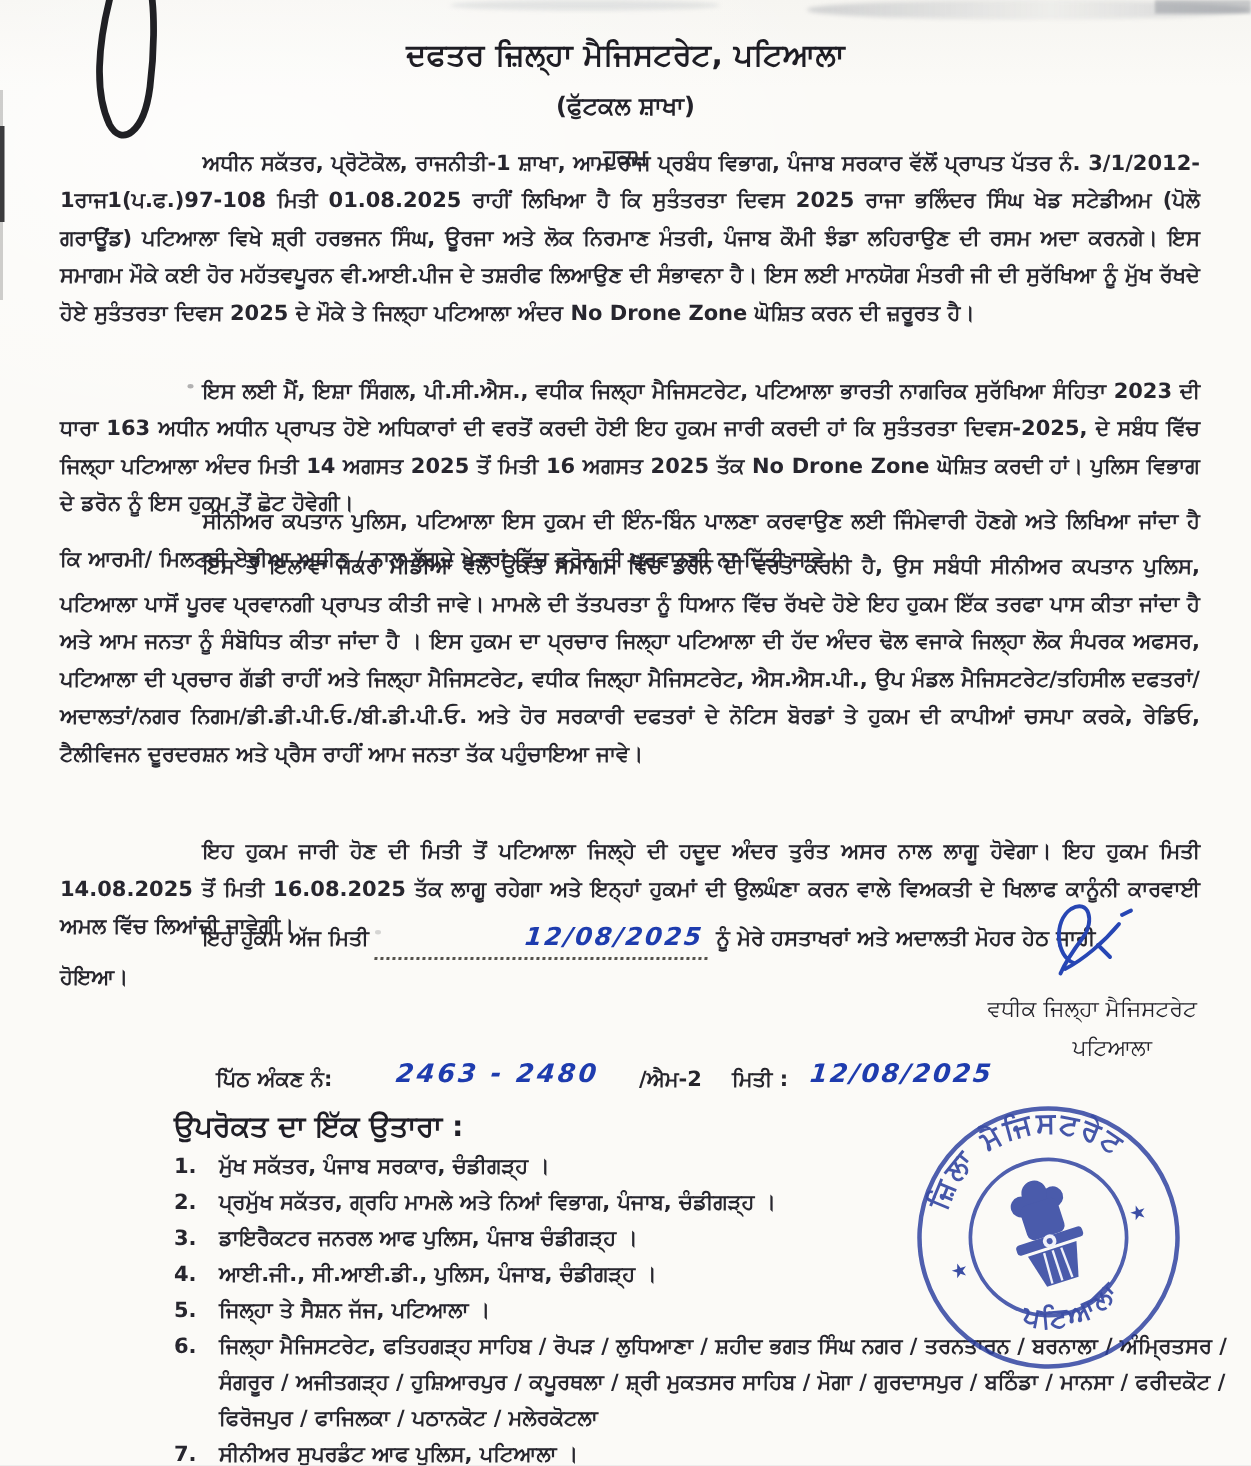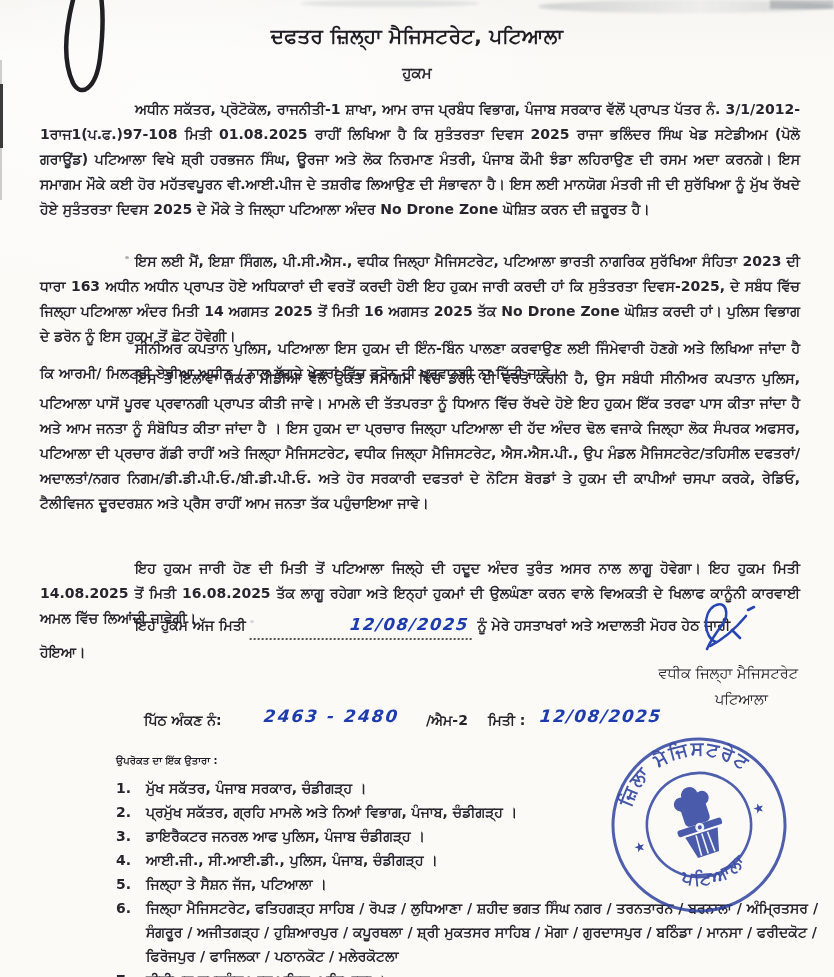--- a/index.html
+++ b/index.html
@@ -59,21 +59,21 @@
   
   .endorsement{position:absolute;left:116px;top:706px;width:710px;height:32px;font-size:14px;font-weight:600;}
   .endorsement .e-label{position:absolute;left:28px;top:6px;}
   .endorsement .e-number{position:absolute;left:148px;top:0;font-size:17px;letter-spacing:2px;}
   .endorsement .e-suffix{position:absolute;left:310px;top:6px;font-weight:600;}
   .endorsement .e-date-label{position:absolute;left:372px;top:6px;}
   .endorsement .e-date{position:absolute;left:424px;top:0;font-size:17px;}
 
   
   .distribution{position:absolute;left:116px;top:738px;width:706px;}
-  .dist-heading{font-size:10px;font-weight:bold;line-height:26px;margin:10px 0 2px;color:#1f1e26;}
+  .dist-heading{font-size:19px;font-weight:bold;line-height:26px;margin:0 0 2px;color:#1f1e26;}
   .dist-item{display:flex;font-size:14px;font-weight:600;line-height:24px;color:#27262e;}
   .dist-item .num{flex:0 0 30px;}
   .dist-item .txt{flex:1;text-align:left;}
 
   
   .stamp{position:absolute;left:604px;top:730px;transform:rotate(-18deg);opacity:.92;}
 </style>
 </head>
 <body>
 
@@ -86,20 +86,21 @@
   <div class="edge-mark-soft"></div>
   <div class="speck" style="left:125px;top:256px;"></div>
   <div class="speck" style="left:250px;top:620px;opacity:.5;"></div>
 
   <svg class="paperclip" width="72" height="112" viewBox="0 0 72 112">
     <path d="M24 0 C 15 34 13 66 23 87 C 31 102 46 93 50 62 C 53 38 53 14 51 0" fill="none" stroke="#202024" stroke-width="4.5" stroke-linecap="round"></path>
   </svg>
 
   <div class="header">
     <div class="title">ਦਫਤਰ ਜ਼ਿਲ੍ਹਾ ਮੈਜਿਸਟਰੇਟ, ਪਟਿਆਲਾ</div>
+    <div class="subtitle">(ਫੁੱਟਕਲ ਸ਼ਾਖਾ)</div>
     <div class="order-heading">ਹੁਕਮ</div>
   </div>
 
   <p class="para p1">ਅਧੀਨ ਸਕੱਤਰ, ਪ੍ਰੋਟੋਕੋਲ, ਰਾਜਨੀਤੀ-1 ਸ਼ਾਖਾ, ਆਮ ਰਾਜ ਪ੍ਰਬੰਧ ਵਿਭਾਗ, ਪੰਜਾਬ ਸਰਕਾਰ ਵੱਲੋਂ ਪ੍ਰਾਪਤ ਪੱਤਰ ਨੰ. 3/1/2012-1ਰਾਜ1(ਪ.ਫ.)97-108 ਮਿਤੀ 01.08.2025 ਰਾਹੀਂ ਲਿਖਿਆ ਹੈ ਕਿ ਸੁਤੰਤਰਤਾ ਦਿਵਸ 2025 ਰਾਜਾ ਭਲਿੰਦਰ ਸਿੰਘ ਖੇਡ ਸਟੇਡੀਅਮ (ਪੋਲੋ ਗਰਾਊਂਡ) ਪਟਿਆਲਾ ਵਿਖੇ ਸ਼੍ਰੀ ਹਰਭਜਨ ਸਿੰਘ, ਊਰਜਾ ਅਤੇ ਲੋਕ ਨਿਰਮਾਣ ਮੰਤਰੀ, ਪੰਜਾਬ ਕੌਮੀ ਝੰਡਾ ਲਹਿਰਾਉਣ ਦੀ ਰਸਮ ਅਦਾ ਕਰਨਗੇ। ਇਸ ਸਮਾਗਮ ਮੌਕੇ ਕਈ ਹੋਰ ਮਹੱਤਵਪੂਰਨ ਵੀ.ਆਈ.ਪੀਜ ਦੇ ਤਸ਼ਰੀਫ ਲਿਆਉਣ ਦੀ ਸੰਭਾਵਨਾ ਹੈ। ਇਸ ਲਈ ਮਾਨਯੋਗ ਮੰਤਰੀ ਜੀ ਦੀ ਸੁਰੱਖਿਆ ਨੂੰ ਮੁੱਖ ਰੱਖਦੇ ਹੋਏ ਸੁਤੰਤਰਤਾ ਦਿਵਸ 2025 ਦੇ ਮੌਕੇ ਤੇ ਜਿਲ੍ਹਾ ਪਟਿਆਲਾ ਅੰਦਰ No Drone Zone ਘੋਸ਼ਿਤ ਕਰਨ ਦੀ ਜ਼ਰੂਰਤ ਹੈ।</p>
   <p class="para p2">ਇਸ ਲਈ ਮੈਂ, ਇਸ਼ਾ ਸਿੰਗਲ, ਪੀ.ਸੀ.ਐਸ., ਵਧੀਕ ਜਿਲ੍ਹਾ ਮੈਜਿਸਟਰੇਟ, ਪਟਿਆਲਾ ਭਾਰਤੀ ਨਾਗਰਿਕ ਸੁਰੱਖਿਆ ਸੰਹਿਤਾ 2023 ਦੀ ਧਾਰਾ 163 ਅਧੀਨ ਅਧੀਨ ਪ੍ਰਾਪਤ ਹੋਏ ਅਧਿਕਾਰਾਂ ਦੀ ਵਰਤੋਂ ਕਰਦੀ ਹੋਈ ਇਹ ਹੁਕਮ ਜਾਰੀ ਕਰਦੀ ਹਾਂ ਕਿ ਸੁਤੰਤਰਤਾ ਦਿਵਸ-2025, ਦੇ ਸਬੰਧ ਵਿੱਚ ਜਿਲ੍ਹਾ ਪਟਿਆਲਾ ਅੰਦਰ ਮਿਤੀ 14 ਅਗਸਤ 2025 ਤੋਂ ਮਿਤੀ 16 ਅਗਸਤ 2025 ਤੱਕ No Drone Zone ਘੋਸ਼ਿਤ ਕਰਦੀ ਹਾਂ। ਪੁਲਿਸ ਵਿਭਾਗ ਦੇ ਡਰੋਨ ਨੂੰ ਇਸ ਹੁਕਮ ਤੋਂ ਛੋਟ ਹੋਵੇਗੀ।</p>
   <p class="para p3">ਸੀਨੀਅਰ ਕਪਤਾਨ ਪੁਲਿਸ, ਪਟਿਆਲਾ ਇਸ ਹੁਕਮ ਦੀ ਇੰਨ-ਬਿੰਨ ਪਾਲਣਾ ਕਰਵਾਉਣ ਲਈ ਜਿੰਮੇਵਾਰੀ ਹੋਣਗੇ ਅਤੇ ਲਿਖਿਆ ਜਾਂਦਾ ਹੈ ਕਿ ਆਰਮੀ/ ਮਿਲਟਰੀ ਏਰੀਆ ਅਧੀਨ / ਨਾਲ ਲੱਗਦੇ ਖੇਤਰਾਂ ਵਿੱਚ ਡਰੋਨ ਦੀ ਪ੍ਰਵਾਨਗੀ ਨਾ ਦਿੱਤੀ ਜਾਵੇ।</p>
   <p class="para p4">ਇਸ ਤੋਂ ਇਲਾਵਾ ਜੇਕਰ ਮੀਡੀਆ ਵੱਲੋਂ ਉਕਤ ਸਮਾਗਮ ਵਿੱਚ ਡਰੋਨ ਦੀ ਵਰਤੋ ਕਰਨੀ ਹੈ, ਉਸ ਸਬੰਧੀ ਸੀਨੀਅਰ ਕਪਤਾਨ ਪੁਲਿਸ, ਪਟਿਆਲਾ ਪਾਸੋਂ ਪੂਰਵ ਪ੍ਰਵਾਨਗੀ ਪ੍ਰਾਪਤ ਕੀਤੀ ਜਾਵੇ। ਮਾਮਲੇ ਦੀ ਤੱਤਪਰਤਾ ਨੂੰ ਧਿਆਨ ਵਿੱਚ ਰੱਖਦੇ ਹੋਏ ਇਹ ਹੁਕਮ ਇੱਕ ਤਰਫਾ ਪਾਸ ਕੀਤਾ ਜਾਂਦਾ ਹੈ ਅਤੇ ਆਮ ਜਨਤਾ ਨੂੰ ਸੰਬੋਧਿਤ ਕੀਤਾ ਜਾਂਦਾ ਹੈ । ਇਸ ਹੁਕਮ ਦਾ ਪ੍ਰਚਾਰ ਜਿਲ੍ਹਾ ਪਟਿਆਲਾ ਦੀ ਹੱਦ ਅੰਦਰ ਢੋਲ ਵਜਾਕੇ ਜਿਲ੍ਹਾ ਲੋਕ ਸੰਪਰਕ ਅਫਸਰ, ਪਟਿਆਲਾ ਦੀ ਪ੍ਰਚਾਰ ਗੱਡੀ ਰਾਹੀਂ ਅਤੇ ਜਿਲ੍ਹਾ ਮੈਜਿਸਟਰੇਟ, ਵਧੀਕ ਜਿਲ੍ਹਾ ਮੈਜਿਸਟਰੇਟ, ਐਸ.ਐਸ.ਪੀ., ਉਪ ਮੰਡਲ ਮੈਜਿਸਟਰੇਟ/ਤਹਿਸੀਲ ਦਫਤਰਾਂ/ਅਦਾਲਤਾਂ/ਨਗਰ ਨਿਗਮ/ਡੀ.ਡੀ.ਪੀ.ਓ./ਬੀ.ਡੀ.ਪੀ.ਓ. ਅਤੇ ਹੋਰ ਸਰਕਾਰੀ ਦਫਤਰਾਂ ਦੇ ਨੋਟਿਸ ਬੋਰਡਾਂ ਤੇ ਹੁਕਮ ਦੀ ਕਾਪੀਆਂ ਚਸਪਾ ਕਰਕੇ, ਰੇਡਿਓ, ਟੈਲੀਵਿਜਨ ਦੂਰਦਰਸ਼ਨ ਅਤੇ ਪ੍ਰੈਸ ਰਾਹੀਂ ਆਮ ਜਨਤਾ ਤੱਕ ਪਹੁੰਚਾਇਆ ਜਾਵੇ।</p>
   <p class="para p5">ਇਹ ਹੁਕਮ ਜਾਰੀ ਹੋਣ ਦੀ ਮਿਤੀ ਤੋਂ ਪਟਿਆਲਾ ਜਿਲ੍ਹੇ ਦੀ ਹਦੂਦ ਅੰਦਰ ਤੁਰੰਤ ਅਸਰ ਨਾਲ ਲਾਗੂ ਹੋਵੇਗਾ। ਇਹ ਹੁਕਮ ਮਿਤੀ 14.08.2025 ਤੋਂ ਮਿਤੀ 16.08.2025 ਤੱਕ ਲਾਗੂ ਰਹੇਗਾ ਅਤੇ ਇਨ੍ਹਾਂ ਹੁਕਮਾਂ ਦੀ ਉਲਘੰਣਾ ਕਰਨ ਵਾਲੇ ਵਿਅਕਤੀ ਦੇ ਖਿਲਾਫ ਕਾਨੂੰਨੀ ਕਾਰਵਾਈ ਅਮਲ ਵਿੱਚ ਲਿਆਂਦੀ ਜਾਵੇਗੀ।</p>
 
   <div class="issue-line"><span>ਇਹ ਹੁਕਮ ਅੱਜ ਮਿਤੀ </span><span class="hand dotted">12/08/2025</span><span> ਨੂੰ ਮੇਰੇ ਹਸਤਾਖਰਾਂ ਅਤੇ ਅਦਾਲਤੀ ਮੋਹਰ ਹੇਠ ਜਾਰੀ ਹੋਇਆ।</span></div>

